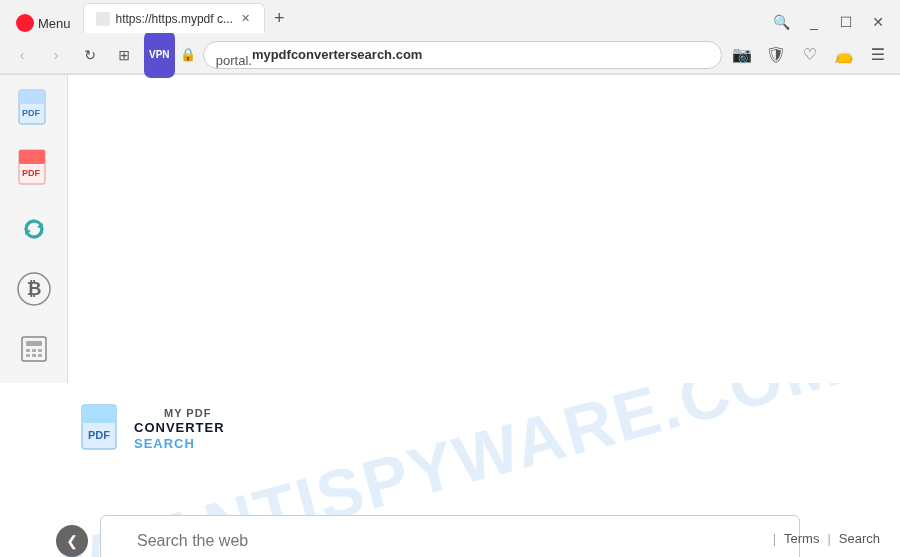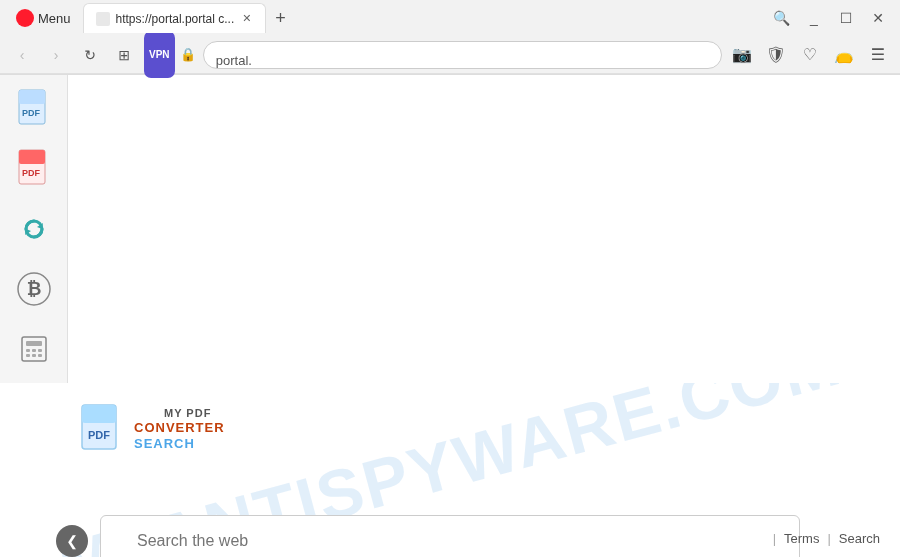--- a/index.html
+++ b/index.html
@@ -7,21 +7,21 @@
 
     
     .browser-chrome {
       background: #f2f2f2;
       border-bottom: 1px solid #ddd;
       width: 100%;
     }
 
     .browser-titlebar {
       display: flex;
-      align-items: center;
+      align-items: flex-end;
       height: 36px;
       padding: 0 8px;
       gap: 4px;
       background: #f2f2f2;
     }
 
     .browser-menu-btn {
       display: flex;
       align-items: center;
       gap: 4px;
@@ -276,21 +276,21 @@
       font-size: 11px;
       color: #555;
       font-weight: bold;
       letter-spacing: 1px;
       margin-left: 30px;
     }
 
     .logo-converter {
       font-size: 13px;
       font-weight: 900;
-      color: #c2410c;
+      color: #0f172a;
       letter-spacing: 1px;
     }
 
     .logo-search {
       font-size: 13px;
       font-weight: 900;
       color: #4da6e8;
       letter-spacing: 1px;
     }
 
@@ -379,21 +379,21 @@
 <div class="browser-chrome">
 
   <div class="browser-titlebar">
     <div class="browser-menu-btn">
       <span class="opera-logo"></span>
       <span>Menu</span>
     </div>
     <div class="tab-bar">
       <div class="tab">
         <div class="tab-favicon"></div>
-        <span class="tab-title">https://portal.portal c...</span>
+        <span class="tab-title">https://https.mypdf c...</span>
         <span class="tab-close">✕</span>
       </div>
       <div class="new-tab-btn">
         <span>+</span>
       </div>
     </div>
     <div class="browser-window-controls">
       <div class="win-btn">🔍</div>
       <div class="win-btn">_</div>
       <div class="win-btn">☐</div>
@@ -403,20 +403,21 @@
 
   <div class="browser-addressbar">
     <div class="nav-btn disabled">‹</div>
     <div class="nav-btn disabled">›</div>
     <div class="nav-btn">↻</div>
     <div class="nav-btn">⊞</div>
     <span class="vpn-badge">VPN</span>
     <span class="lock-icon">🔒</span>
     <div class="address-field">
       <span style="color:#555;margin-top:11px;">portal.</span>
+        <span class="address-domain">mypdfconvertersearch.com</span>
     </div>
     <div class="toolbar-icons">
       <div class="toolbar-icon">📷</div>
       <div class="toolbar-icon">🛡</div>
       <div class="toolbar-icon">♡</div>
       <div class="toolbar-icon">👝</div>
       <div class="toolbar-icon">☰</div>
     </div>
   </div>
 </div>

